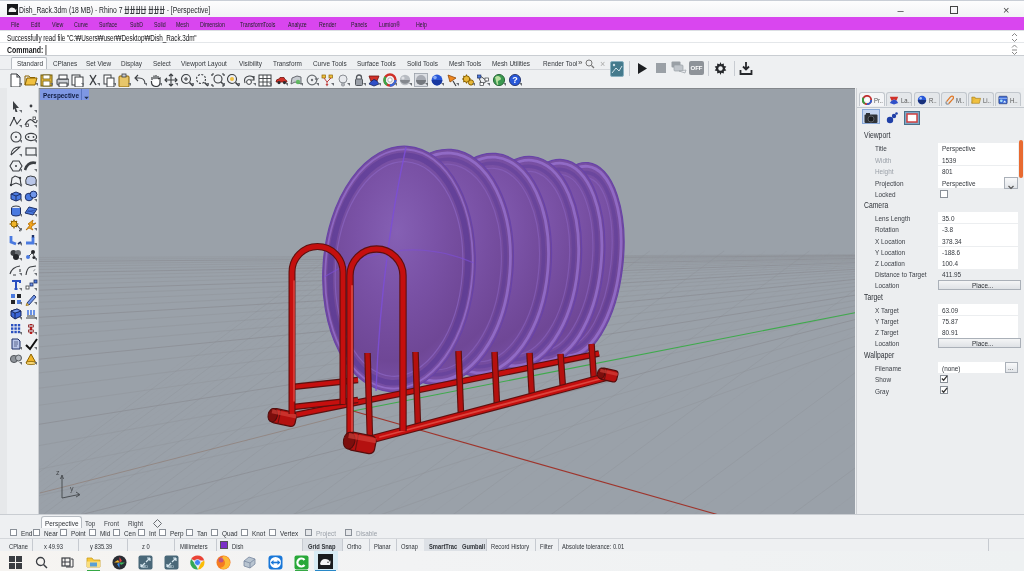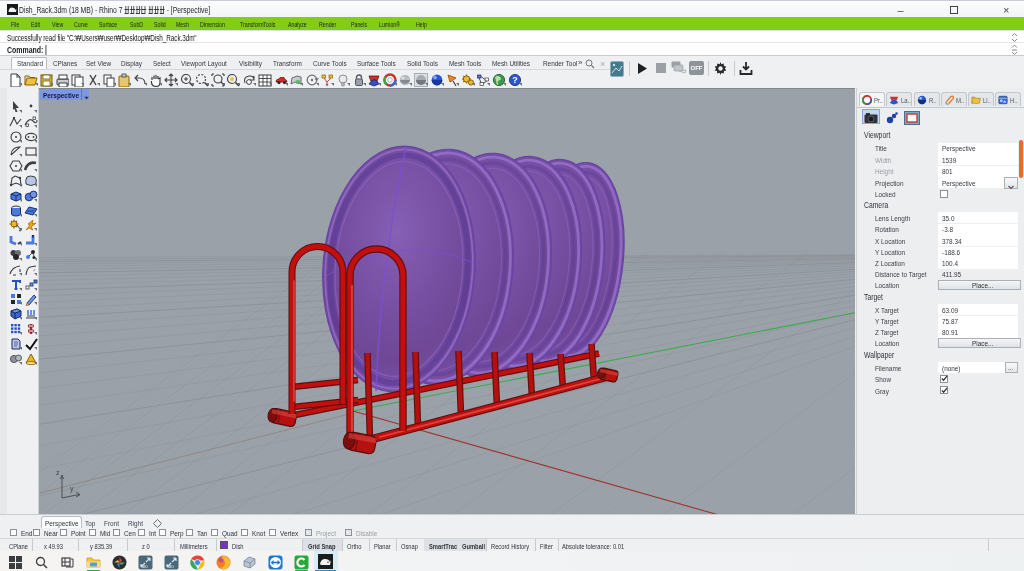--- a/index.html
+++ b/index.html
@@ -10,21 +10,21 @@
   <svg class="abs" style="left:7px;top:3px" width="11" height="11" viewBox="0 0 11 11">
       <rect width="11" height="11" fill="#17181a"></rect>
       <path d="M1.5,7.5 Q2,3.5 5,3.5 Q8,3.5 8.8,6 L9.6,4.5 L9,8 L2,8 Z" fill="#f2f2f2"></path>
     </svg>
   <span class="abs" style="left:19px;top:4px;font-size:8.5px;color:#1e2125;transform:scaleX(0.80);transform-origin:0 0;white-space:nowrap">Dish_Rack.3dm (18 MB) - Rhino 7 <span style="display:inline-block;width:6px;height:8px;margin:0 0.4px;vertical-align:-1px;background:linear-gradient(#35383c,#35383c) 0.8px 0/1px 100% no-repeat,linear-gradient(#35383c,#35383c) 4px 0/1px 100% no-repeat,linear-gradient(#35383c,#35383c) 0 3px/100% 1px no-repeat,linear-gradient(#35383c,#35383c) 0 7px/75% 1px no-repeat"></span><span style="display:inline-block;width:6px;height:8px;margin:0 0.4px;vertical-align:-1px;background:linear-gradient(#35383c,#35383c) 0.8px 0/1px 100% no-repeat,linear-gradient(#35383c,#35383c) 4px 0/1px 100% no-repeat,linear-gradient(#35383c,#35383c) 0 3px/100% 1px no-repeat,linear-gradient(#35383c,#35383c) 0 7px/75% 1px no-repeat"></span><span style="display:inline-block;width:6px;height:8px;margin:0 0.4px;vertical-align:-1px;background:linear-gradient(#35383c,#35383c) 0.8px 0/1px 100% no-repeat,linear-gradient(#35383c,#35383c) 4px 0/1px 100% no-repeat,linear-gradient(#35383c,#35383c) 0 3px/100% 1px no-repeat,linear-gradient(#35383c,#35383c) 0 7px/75% 1px no-repeat"></span><span style="display:inline-block;width:6px;height:8px;margin:0 0.4px;vertical-align:-1px;background:linear-gradient(#35383c,#35383c) 0.8px 0/1px 100% no-repeat,linear-gradient(#35383c,#35383c) 4px 0/1px 100% no-repeat,linear-gradient(#35383c,#35383c) 0 3px/100% 1px no-repeat,linear-gradient(#35383c,#35383c) 0 7px/75% 1px no-repeat"></span><span style="display:inline-block;width:3px"></span><span style="display:inline-block;width:6px;height:8px;margin:0 0.4px;vertical-align:-1px;background:linear-gradient(#35383c,#35383c) 0.8px 0/1px 100% no-repeat,linear-gradient(#35383c,#35383c) 4px 0/1px 100% no-repeat,linear-gradient(#35383c,#35383c) 0 3px/100% 1px no-repeat,linear-gradient(#35383c,#35383c) 0 7px/75% 1px no-repeat"></span><span style="display:inline-block;width:6px;height:8px;margin:0 0.4px;vertical-align:-1px;background:linear-gradient(#35383c,#35383c) 0.8px 0/1px 100% no-repeat,linear-gradient(#35383c,#35383c) 4px 0/1px 100% no-repeat,linear-gradient(#35383c,#35383c) 0 3px/100% 1px no-repeat,linear-gradient(#35383c,#35383c) 0 7px/75% 1px no-repeat"></span><span style="display:inline-block;width:6px;height:8px;margin:0 0.4px;vertical-align:-1px;background:linear-gradient(#35383c,#35383c) 0.8px 0/1px 100% no-repeat,linear-gradient(#35383c,#35383c) 4px 0/1px 100% no-repeat,linear-gradient(#35383c,#35383c) 0 3px/100% 1px no-repeat,linear-gradient(#35383c,#35383c) 0 7px/75% 1px no-repeat"></span> - [Perspective]</span>
   <span class="abs" style="left:888px;top:3px;width:25px;text-align:center;font-size:11px;color:#444">–</span>
   <div class="abs" style="left:950px;top:5px;width:8px;height:8px;border:1.2px solid #444"></div>
   <span class="abs" style="left:1003px;top:3px;font-size:11px;color:#444">×</span>
 </div>
 
-<div class="abs" style="left:0;top:17px;width:1024px;height:13px;background:#84cc16;font-size:10px;color:#1e2125">
+<div class="abs" style="left:0;top:17px;width:1024px;height:13px;background:#d946ef;font-size:10px;color:#1e2125">
     <span style="position:absolute;left:11px;top:3px;font-size:7.5px;color:#1e2125;font-weight:normal;transform:scaleX(0.7);transform-origin:0 0;white-space:nowrap;">File</span>
     <span style="position:absolute;left:31px;top:3px;font-size:7.5px;color:#1e2125;font-weight:normal;transform:scaleX(0.7);transform-origin:0 0;white-space:nowrap;">Edit</span>
     <span style="position:absolute;left:52px;top:3px;font-size:7.5px;color:#1e2125;font-weight:normal;transform:scaleX(0.7);transform-origin:0 0;white-space:nowrap;">View</span>
     <span style="position:absolute;left:74px;top:3px;font-size:7.5px;color:#1e2125;font-weight:normal;transform:scaleX(0.7);transform-origin:0 0;white-space:nowrap;">Curve</span>
     <span style="position:absolute;left:99px;top:3px;font-size:7.5px;color:#1e2125;font-weight:normal;transform:scaleX(0.7);transform-origin:0 0;white-space:nowrap;">Surface</span>
     <span style="position:absolute;left:130px;top:3px;font-size:7.5px;color:#1e2125;font-weight:normal;transform:scaleX(0.7);transform-origin:0 0;white-space:nowrap;">SubD</span>
     <span style="position:absolute;left:154px;top:3px;font-size:7.5px;color:#1e2125;font-weight:normal;transform:scaleX(0.7);transform-origin:0 0;white-space:nowrap;">Solid</span>
     <span style="position:absolute;left:176px;top:3px;font-size:7.5px;color:#1e2125;font-weight:normal;transform:scaleX(0.7);transform-origin:0 0;white-space:nowrap;">Mesh</span>
     <span style="position:absolute;left:200px;top:3px;font-size:7.5px;color:#1e2125;font-weight:normal;transform:scaleX(0.7);transform-origin:0 0;white-space:nowrap;">Dimension</span>
     <span style="position:absolute;left:239.5px;top:3px;font-size:7.5px;color:#1e2125;font-weight:normal;transform:scaleX(0.7);transform-origin:0 0;white-space:nowrap;">Transform</span>

